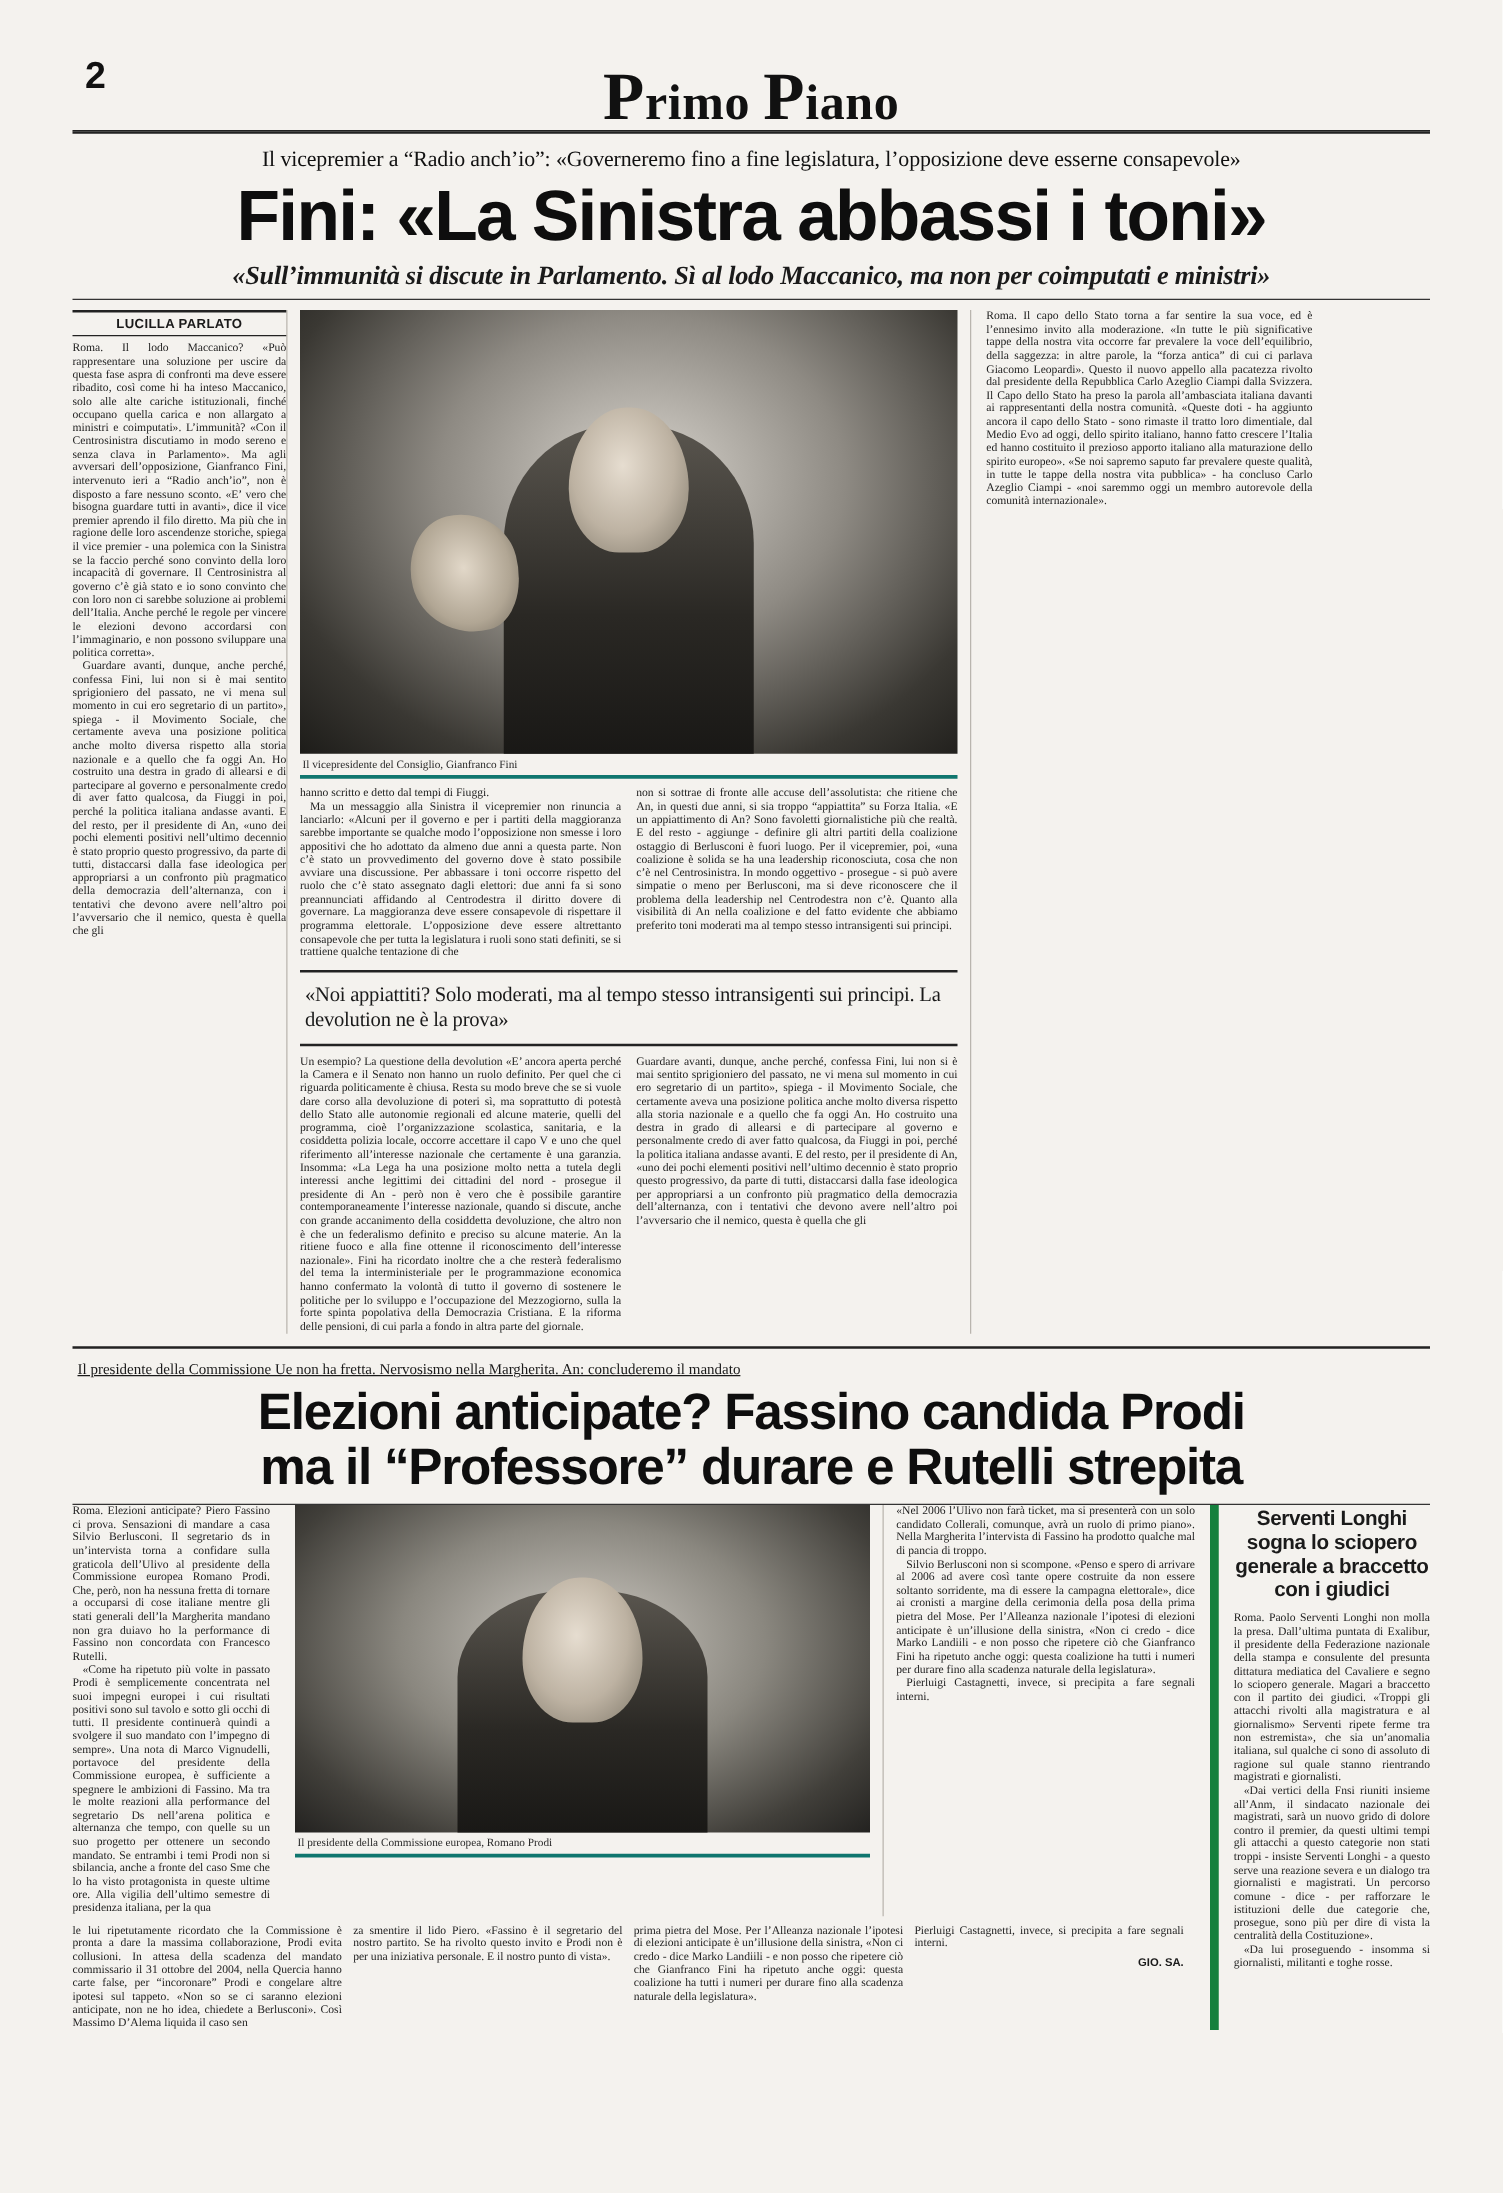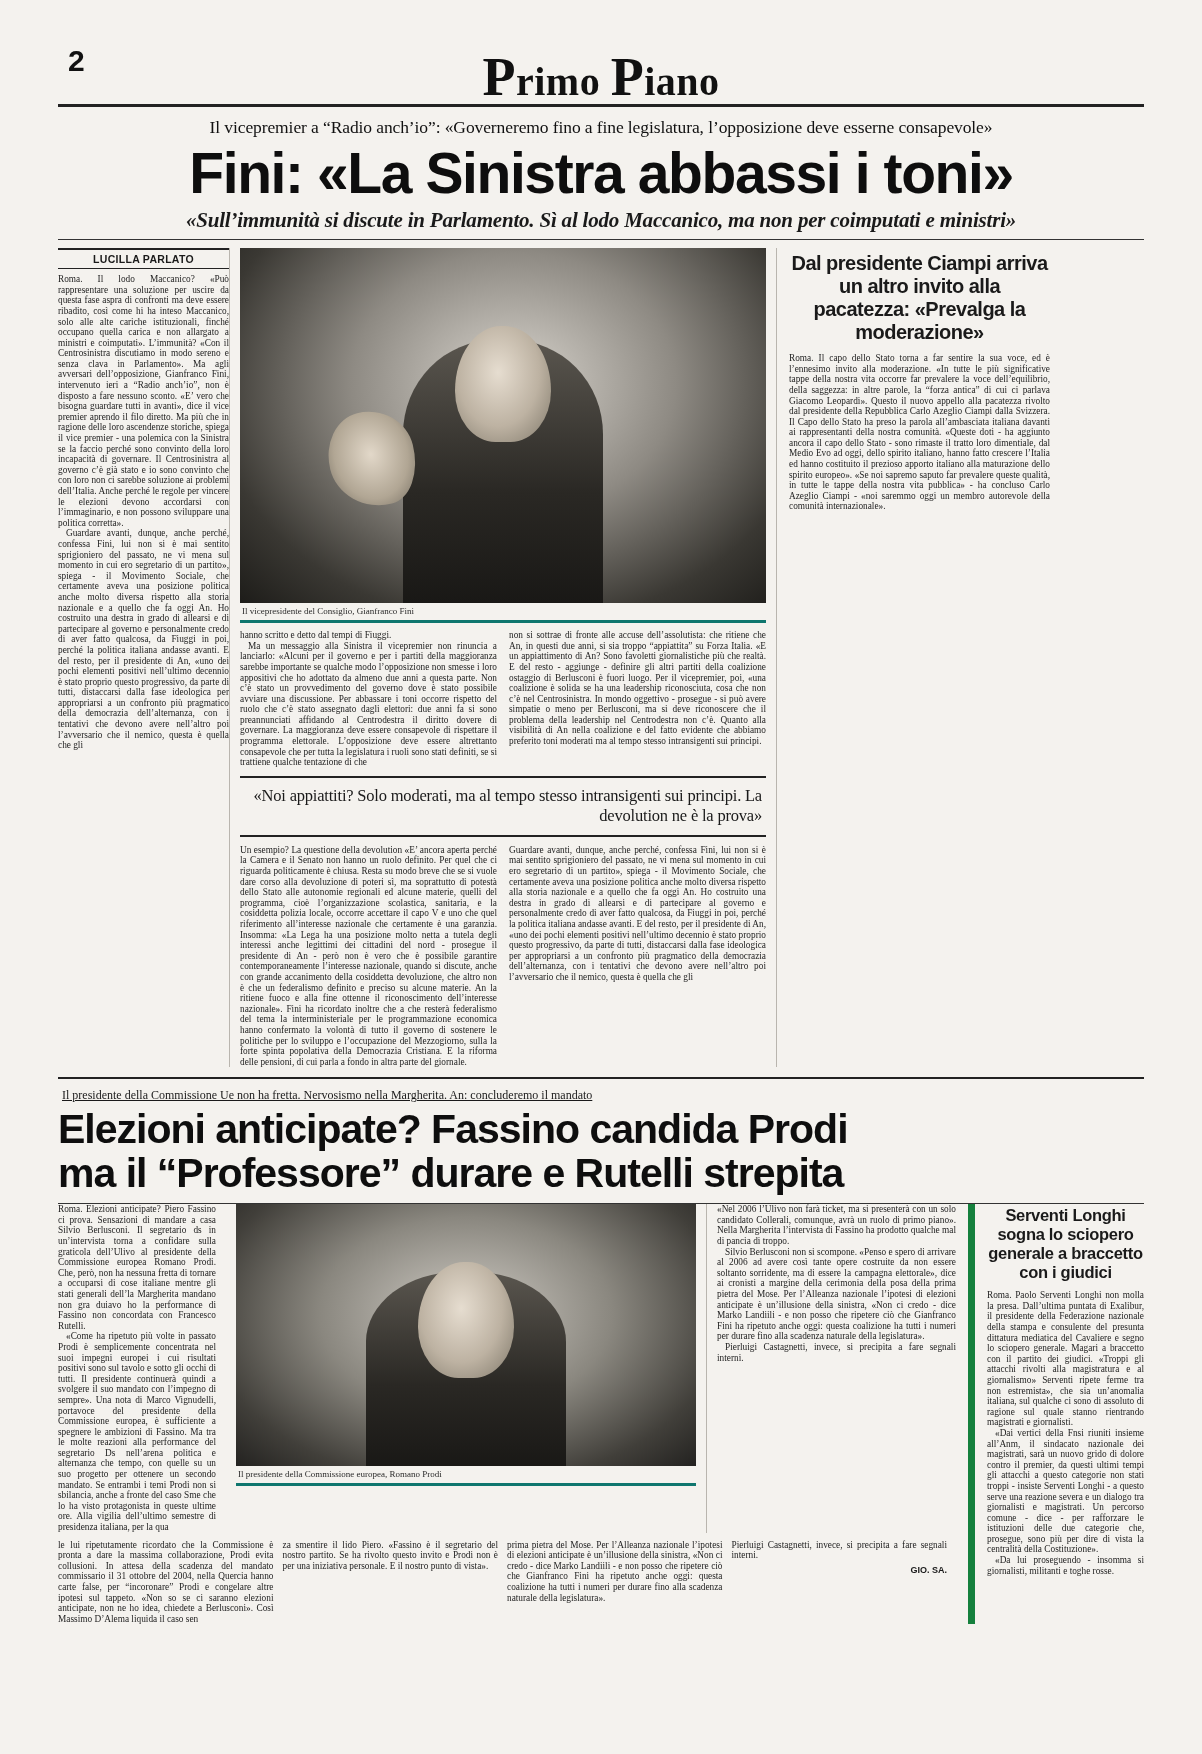--- a/index.html
+++ b/index.html
@@ -180,21 +180,21 @@
     display: flex;
     gap: 12px;
     margin-top: 7px;
   }
   .two-sub .c { width: 50%; }
   .pullquote {
     border-top: 2px solid #222;
     border-bottom: 2px solid #222;
     margin: 8px 0;
     padding: 8px 4px 9px 4px;
-    text-align: right;
+    text-align: left;
     font-size: 16.5px;
     line-height: 20px;
     letter-spacing: -0.2px;
   }
   .right-head {
     font-family: "Liberation Sans", sans-serif;
     font-weight: bold;
     font-size: 20px;
     line-height: 23px;
     letter-spacing: -0.5px;
@@ -202,21 +202,21 @@
     padding: 4px 0 9px 0;
   }
   
   .sep-thick { border-top: 2px solid #222; margin-top: 10px; }
   .kicker-2 {
     font-size: 12px;
     padding: 9px 4px 3px 4px;
     text-decoration: underline;
   }
   .headline-2 {
-    text-align: left;
+    text-align: center;
     font-family: "Liberation Sans", sans-serif;
     font-weight: bold;
     font-size: 41px;
     line-height: 1.06;
     letter-spacing: -1px;
     padding: 2px 0 8px 0;
     color: #0e0e0e;
   }
   
   .bottom-wrap {
@@ -305,21 +305,20 @@
         <div class="c">
           <p class="body">Un esempio? La questione della devolution «E’ ancora aperta perché la Camera e il Senato non hanno un ruolo definito. Per quel che ci riguarda politicamente è chiusa. Resta su modo breve che se si vuole dare corso alla devoluzione di poteri sì, ma soprattutto di potestà dello Stato alle autonomie regionali ed alcune materie, quelli del programma, cioè l’organizzazione scolastica, sanitaria, e la cosiddetta polizia locale, occorre accettare il capo V e uno che quel riferimento all’interesse nazionale che certamente è una garanzia. Insomma: «La Lega ha una posizione molto netta a tutela degli interessi anche legittimi dei cittadini del nord - prosegue il presidente di An - però non è vero che è possibile garantire contemporaneamente l’interesse nazionale, quando si discute, anche con grande accanimento della cosiddetta devoluzione, che altro non è che un federalismo definito e preciso su alcune materie. An la ritiene fuoco e alla fine ottenne il riconoscimento dell’interesse nazionale». Fini ha ricordato inoltre che a che resterà federalismo del tema la interministeriale per le programmazione economica hanno confermato la volontà di tutto il governo di sostenere le politiche per lo sviluppo e l’occupazione del Mezzogiorno, sulla la forte spinta popolativa della Democrazia Cristiana. E la riforma delle pensioni, di cui parla a fondo in altra parte del giornale.</p>
         </div>
         <div class="c">
           <p class="body">Guardare avanti, dunque, anche perché, confessa Fini, lui non si è mai sentito sprigioniero del passato, ne vi mena sul momento in cui ero segretario di un partito», spiega - il Movimento Sociale, che certamente aveva una posizione politica anche molto diversa rispetto alla storia nazionale e a quello che fa oggi An. Ho costruito una destra in grado di allearsi e di partecipare al governo e personalmente credo di aver fatto qualcosa, da Fiuggi in poi, perché la politica italiana andasse avanti. E del resto, per il presidente di An, «uno dei pochi elementi positivi nell’ultimo decennio è stato proprio questo progressivo, da parte di tutti, distaccarsi dalla fase ideologica per appropriarsi a un confronto più pragmatico della democrazia dell’alternanza, con i tentativi che devono avere nell’altro poi l’avversario che il nemico, questa è quella che gli</p>
         </div>
       </div>
     </div>
 
     <div class="col col-right">
-      <div class="right-head">Dal presidente Ciampi arriva un altro invito alla pacatezza: «Prevalga la moderazione»</div>
       <p class="body">Roma. Il capo dello Stato torna a far sentire la sua voce, ed è l’ennesimo invito alla moderazione. «In tutte le più significative tappe della nostra vita occorre far prevalere la voce dell’equilibrio, della saggezza: in altre parole, la “forza antica” di cui ci parlava Giacomo Leopardi». Questo il nuovo appello alla pacatezza rivolto dal presidente della Repubblica Carlo Azeglio Ciampi dalla Svizzera. Il Capo dello Stato ha preso la parola all’ambasciata italiana davanti ai rappresentanti della nostra comunità. «Queste doti - ha aggiunto ancora il capo dello Stato - sono rimaste il tratto loro dimentiale, dal Medio Evo ad oggi, dello spirito italiano, hanno fatto crescere l’Italia ed hanno costituito il prezioso apporto italiano alla maturazione dello spirito europeo». «Se noi sapremo saputo far prevalere queste qualità, in tutte le tappe della nostra vita pubblica» - ha concluso Carlo Azeglio Ciampi - «noi saremmo oggi un membro autorevole della comunità internazionale».</p>
     </div>
   </div>
 
   <div class="sep-thick"></div>
 
   <div class="kicker-2">Il presidente della Commissione Ue non ha fretta. Nervosismo nella Margherita. An: concluderemo il mandato</div>
   <div class="headline-2">
     <div>Elezioni anticipate? Fassino candida Prodi</div>
     <div>ma il “Professore” durare e Rutelli strepita</div>

